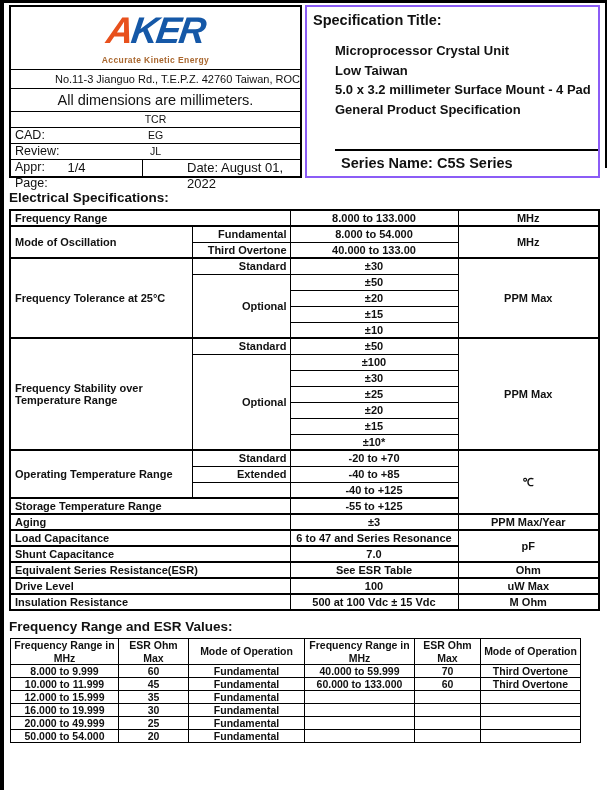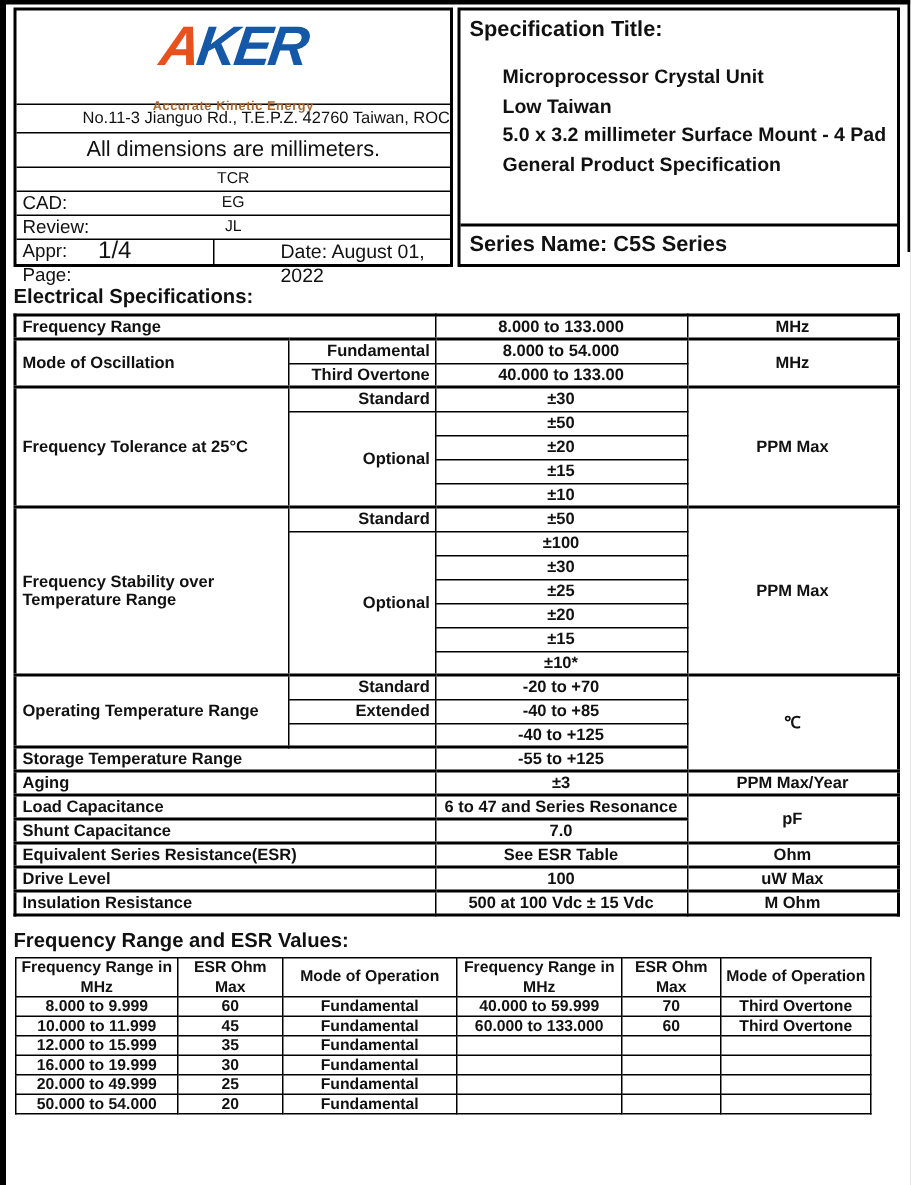--- a/index.html
+++ b/index.html
@@ -16,39 +16,39 @@
 
   
   .header-row { display:flex; align-items:stretch; gap:3px; }
   .titleblock { width:293px; border:2px solid #000; }
   .logo-cell { height:62px; padding-top:5px; }
   .logo-text { text-align:center; font-weight:bold; font-style:italic; font-size:37px;
                letter-spacing:-2px; line-height:1.0; transform:skewX(-8deg); }
   .logo-a    { color:#E8511D; }
   .logo-rest { color:#1558A7; }
   .logo-tagline { text-align:center; font-size:8.5px; font-weight:bold; color:#A9672F;
-                  letter-spacing:0.4px; margin-top:16px; }
+                  letter-spacing:0.4px; margin-top:6px; }
   .address-cell { border-top:1px solid #000; height:19px; line-height:18px;
                   text-align:right; font-size:11px; }
   .dims-cell { border-top:1px solid #000; height:23px; line-height:22px;
                text-align:center; font-size:14.5px; }
   .field-row { border-top:1px solid #000; height:16px; position:relative; }
   .field-label { position:absolute; left:4px; top:16px; font-size:12.5px; line-height:15px; }
   .field-value { display:block; text-align:center; font-size:10.5px; line-height:15px; }
   .page-row { border-top:1px solid #000; height:17px; display:flex;gap:40px; }
   .page-left { width:132px; border-right:1px solid #000; position:relative; }
-  .page-left .field-value { font-size:16px; line-height:16px; }
+  .page-left .field-value { font-size:13px; line-height:16px; }
   .date-cell { flex:1; font-size:13px; line-height:16px; padding-left:4px; }
 
-  .specblock { width:295px; border:2px solid #000000; display:flex; flex-direction:column; }
+  .specblock { width:295px; border:2px solid #8b5cf6; display:flex; flex-direction:column; }
   .spec-section { flex:1; }
   .spec-title-label { font-weight:bold; font-size:14.5px; padding:5px 0 0 6px; }
   .spec-lines { margin:13px 0 0 28px; font-weight:bold; font-size:13px; line-height:19.5px; }
   .series-row { border-top:2px solid #000; height:27px; line-height:25px;
-                font-weight:bold; font-size:14.5px; padding-left:6px; }
+                font-weight:bold; font-size:14.5px; padding-left:6px;margin-left:28px; }
 
   
   .section-heading { font-weight:bold; font-size:13.5px; margin:12px 0 4px 0; }
   .esr-heading { margin-top:8px; }
 
   
   table { border-collapse:collapse; table-layout:fixed; }
   .elec { width:589px; border:2px solid #000; }
   .elec td { border:1px solid #000; height:16px; font-weight:bold; font-size:11px;
              line-height:1.1; padding:0 3px; vertical-align:middle; }

